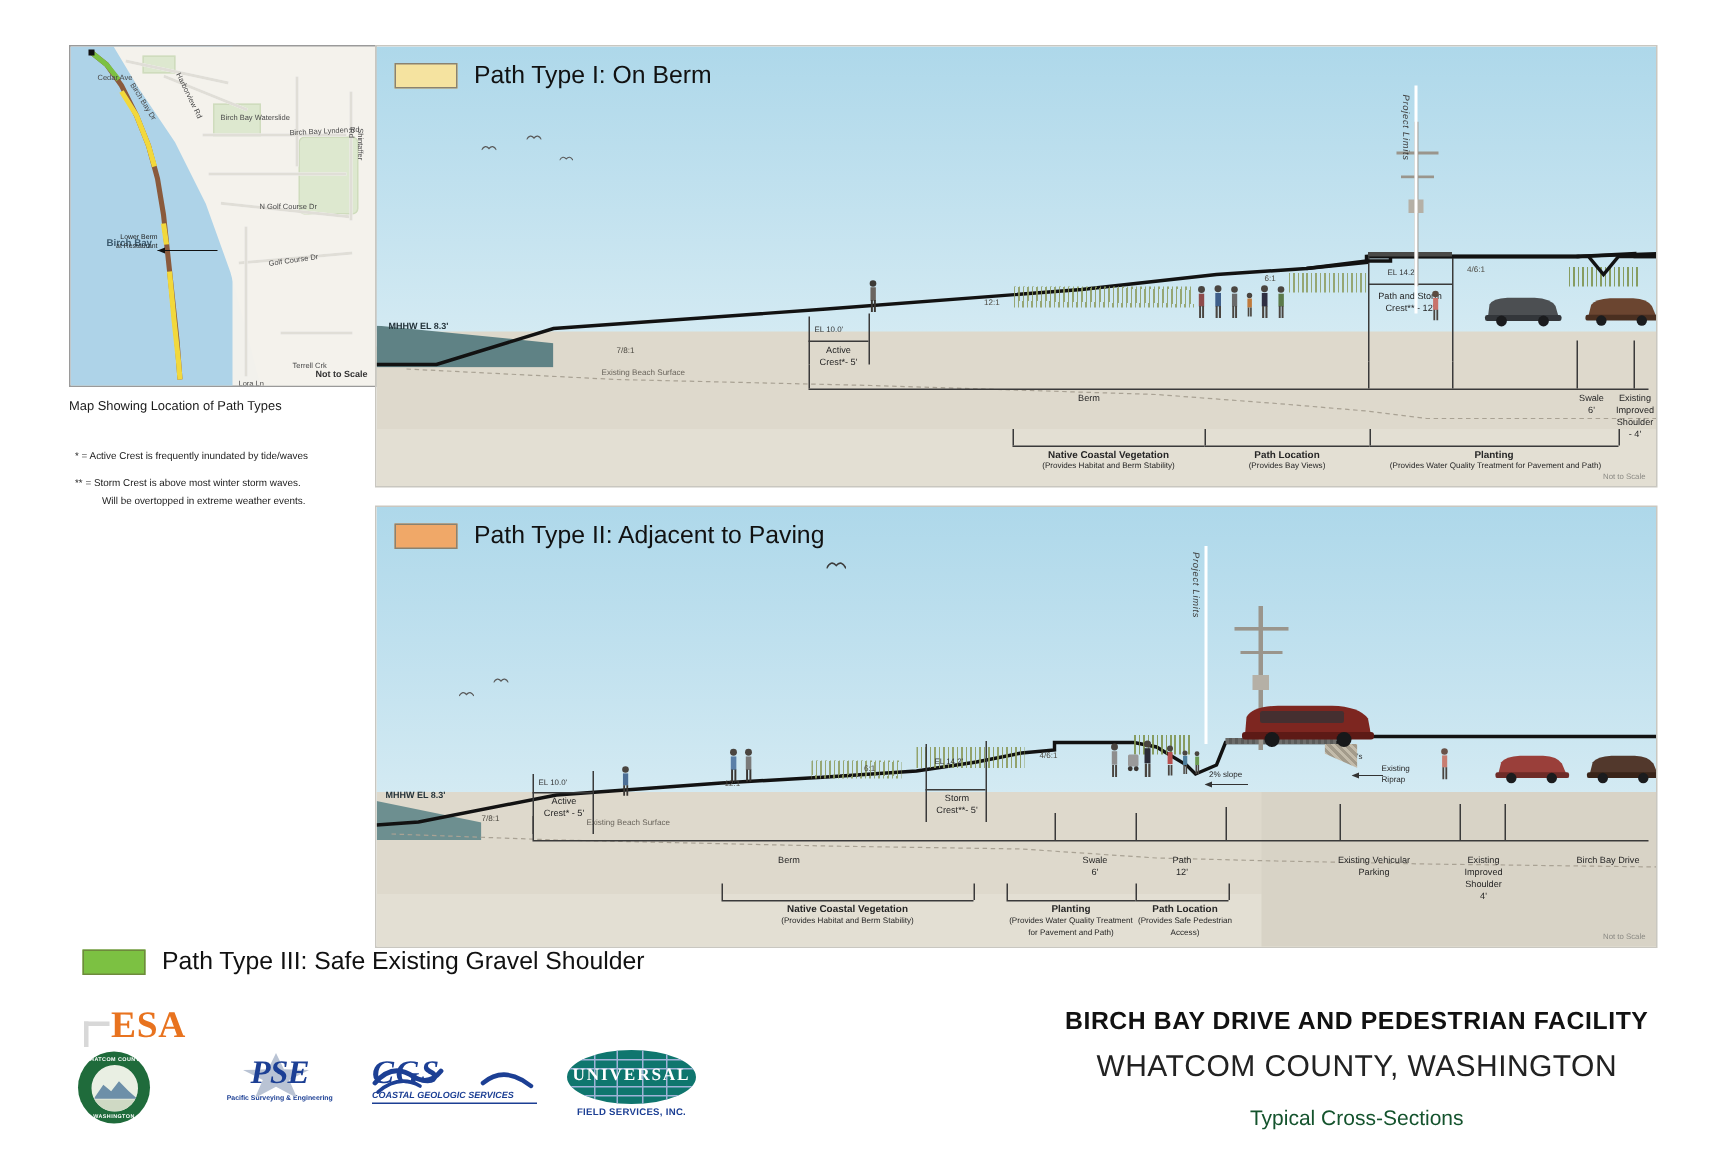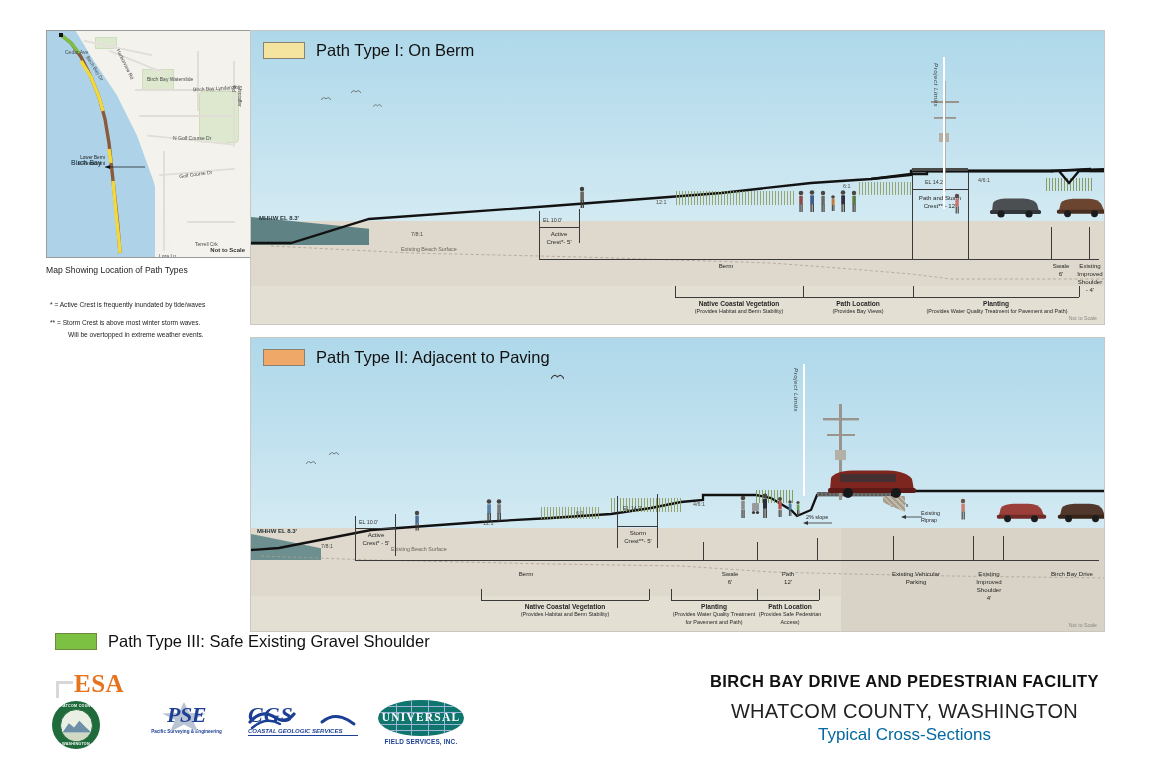--- a/index.html
+++ b/index.html
@@ -209,21 +209,21 @@
     font-size:11.5px; letter-spacing:1.2px; z-index:3;
   }
   #uni-sub { font-size:6.4px; font-weight:bold; color:#1c3f94; margin-top:2px; letter-spacing:0.2px; }
 
   
   #title-block {
     position:absolute; right:50px; top:672px; text-align:center;
   }
   #tb-main { font-size:16.5px; font-weight:bold; letter-spacing:0.4px; color:#111; }
   #tb-sub { font-size:20px; margin-top:9px; color:#222; letter-spacing:0.3px; }
-  #tb-sub2 { font-size:17px; margin-top:2px; color:#0369a1; }
+  #tb-sub2 { font-size:14px; margin-top:14px; color:#14532d; }
 </style>
 </head>
 <body>
 
 <div id="map-block">
   <div id="map-frame">
     <div class="map-water"></div>
     <div class="map-land"></div>
 
     <div class="map-greenpatch" style="left:95px;top:38px;width:32px;height:22px;"></div>

